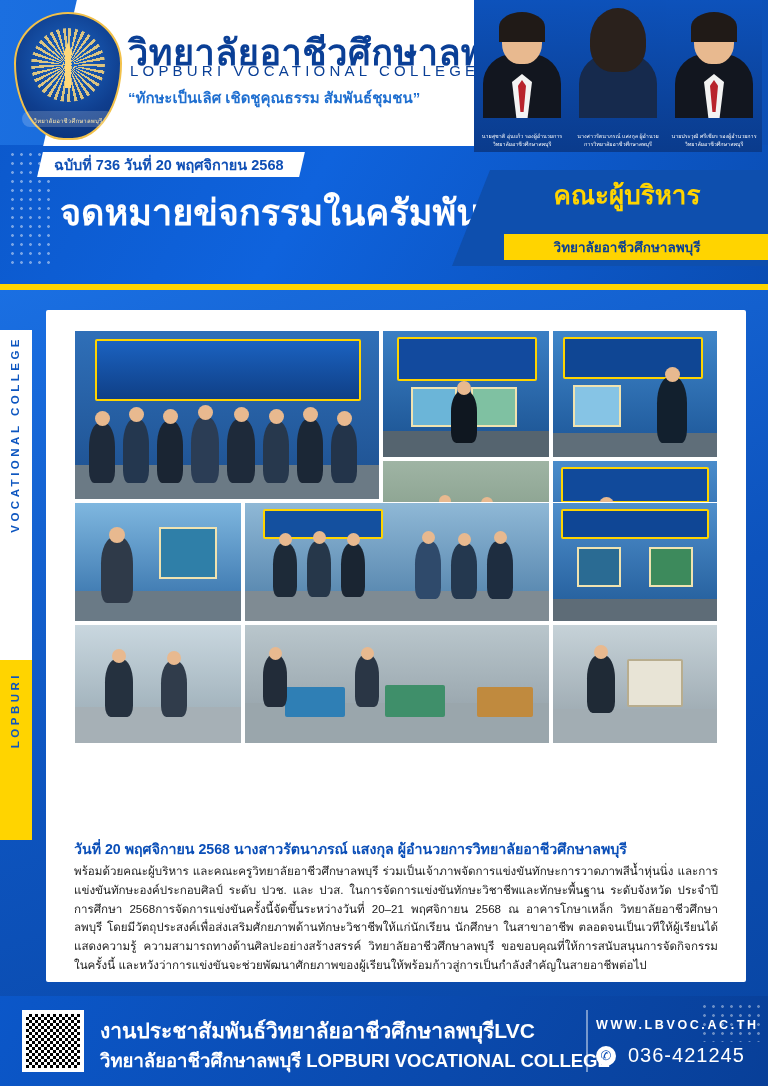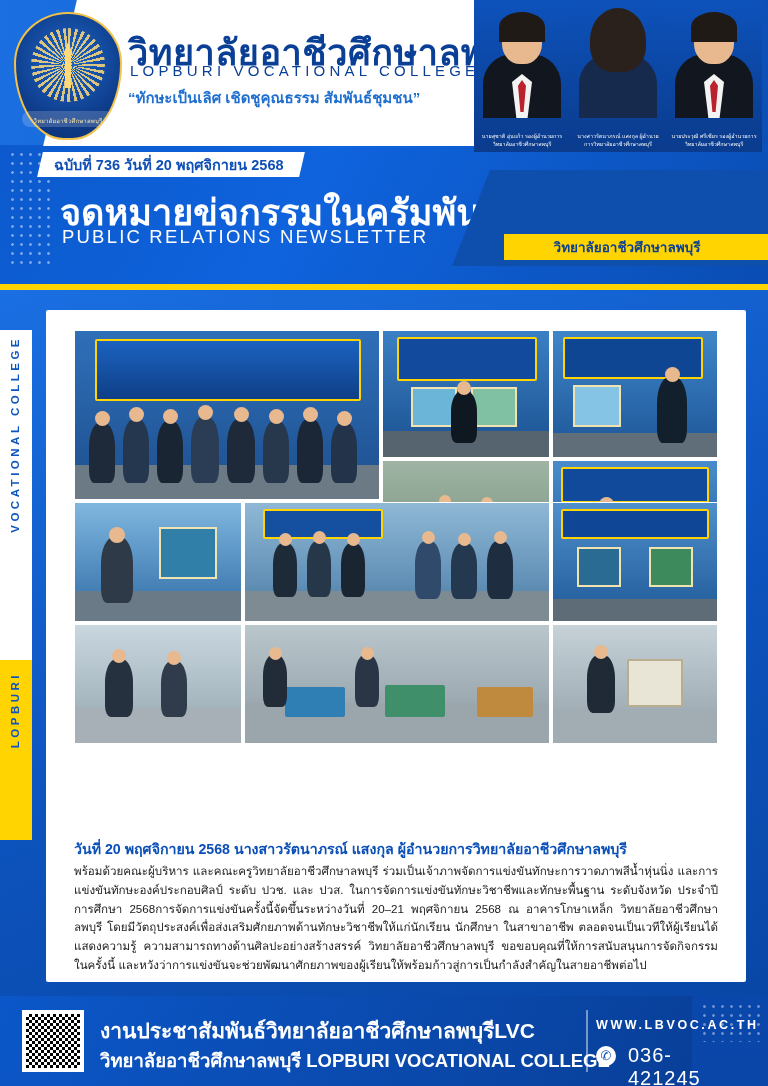--- a/index.html
+++ b/index.html
@@ -249,21 +249,21 @@
     line-height: 1.4;
   }
   .caption-body {
     position: absolute; top: 552px; left: 28px; width: 644px;
     font-size: 11.6px; color: #1a1a1a; line-height: 1.62;
     text-align: justify;
   }
 
   
   .footer {
-    position: absolute; top: 996px; left: 0; width: 692px; height: 90px;
+    position: absolute; top: 996px; left: 0; width: 768px; height: 90px;
     background: linear-gradient(120deg,#0b57c9 0%,#0a49ac 60%,#083f98 100%);
   }
   .footer-dots {
     position: absolute; top: 6px; left: 700px; width: 64px; height: 40px;
     background-image: radial-gradient(#ffffff 1.3px, transparent 1.5px);
     background-size: 9px 9px; opacity: .4;
   }
   .qr {
     position: absolute; top: 14px; left: 22px; width: 62px; height: 62px;
     background: #ffffff; padding: 4px;
@@ -351,25 +351,25 @@
         <div class="exec-name">นายประวุฒิ ศรีเชียร
 รองผู้อำนวยการวิทยาลัยอาชีวศึกษาลพบุรี</div>
       </div>
     </div>
 
     <div class="issue-badge">
       <span>ฉบับที่ 736 วันที่  20 พฤศจิกายน  2568</span>
     </div>
 
     <div class="title-th">จดหมายข่จกรรมในครัมพันธ์</div>
-    <div class="title-en">PUBLIC RELATIONS NEWSLETTER</div>
 
     <div class="exec-panel">
       <div class="bg-blue"></div>
       <div class="yellow-bar"></div>
+      <div class="exec-title">คณะผู้บริหาร</div>
       <div class="exec-foot">วิทยาลัยอาชีวศึกษาลพบุรี</div>
     </div>
 
     <div class="hdr-yellow-edge"></div>
   </div>
 
   <div class="body-area">
     <div class="side-tab"></div>
     <div class="side-tab-yellow"></div>
     <div class="side-text white-area">VOCATIONAL COLLEGE</div>

